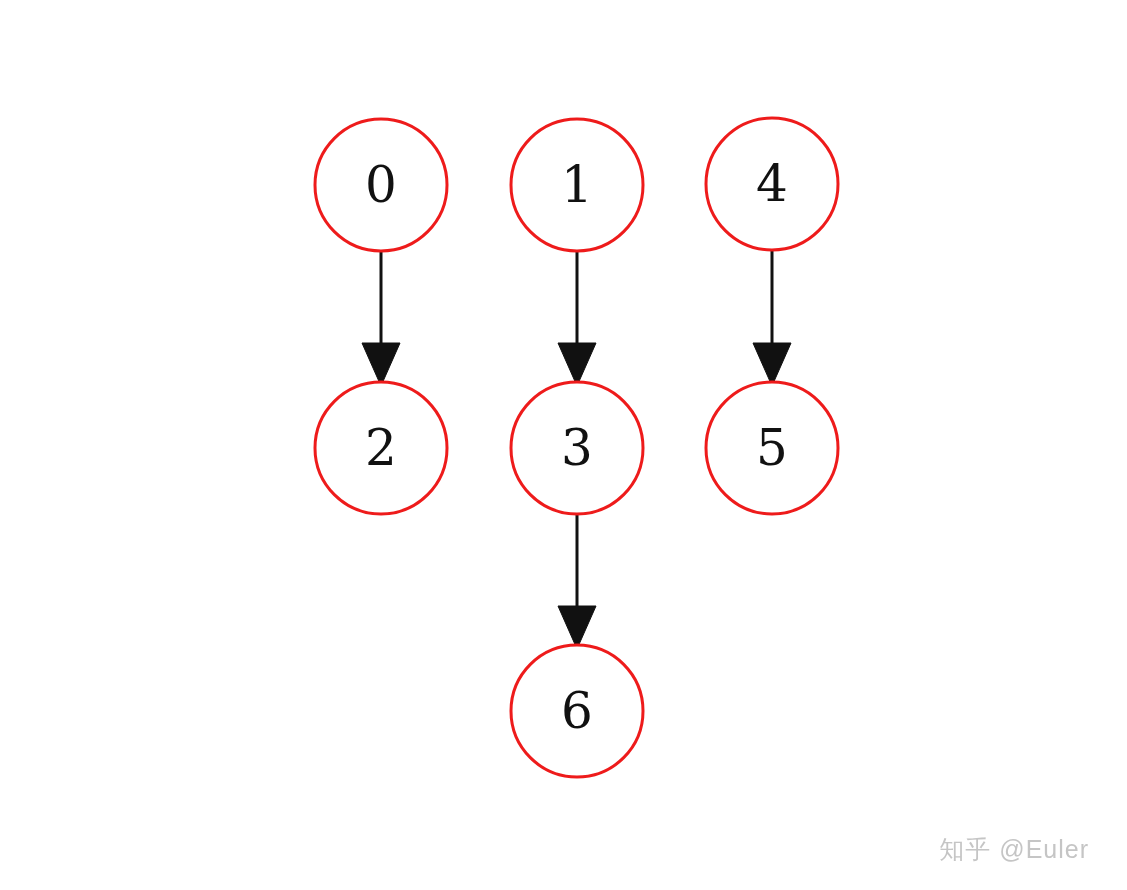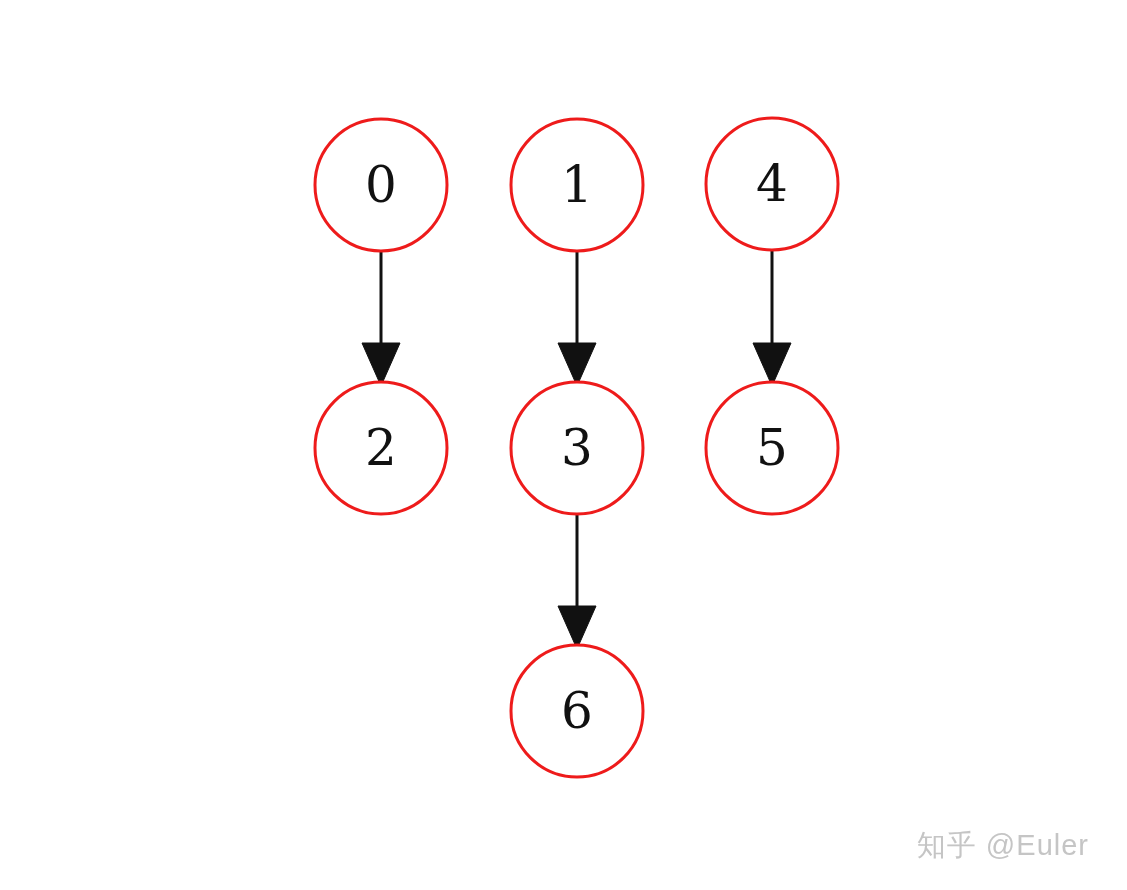--- a/index.html
+++ b/index.html
@@ -35,21 +35,21 @@
     stroke-width: 3;
   }
   .edge-arrowhead {
     fill: #111111;
     stroke: #111111;
   }
   .watermark {
     position: absolute;
     right: 38px;
     bottom: 24px;
-    font-size: 29px;
+    font-size: 25px;
     letter-spacing: 1px;
     font-family: "Liberation Sans", "DejaVu Sans", sans-serif;
   }
 </style>
 </head>
 <body>
 
 <svg id="graph-canvas" viewBox="0 0 1127 890" xmlns="http://www.w3.org/2000/svg">
     <line x1="381" y1="251" x2="381" y2="355" class="edge-line"></line>
     <polygon points="362,343 400,343 381,386" class="edge-arrowhead"></polygon>

